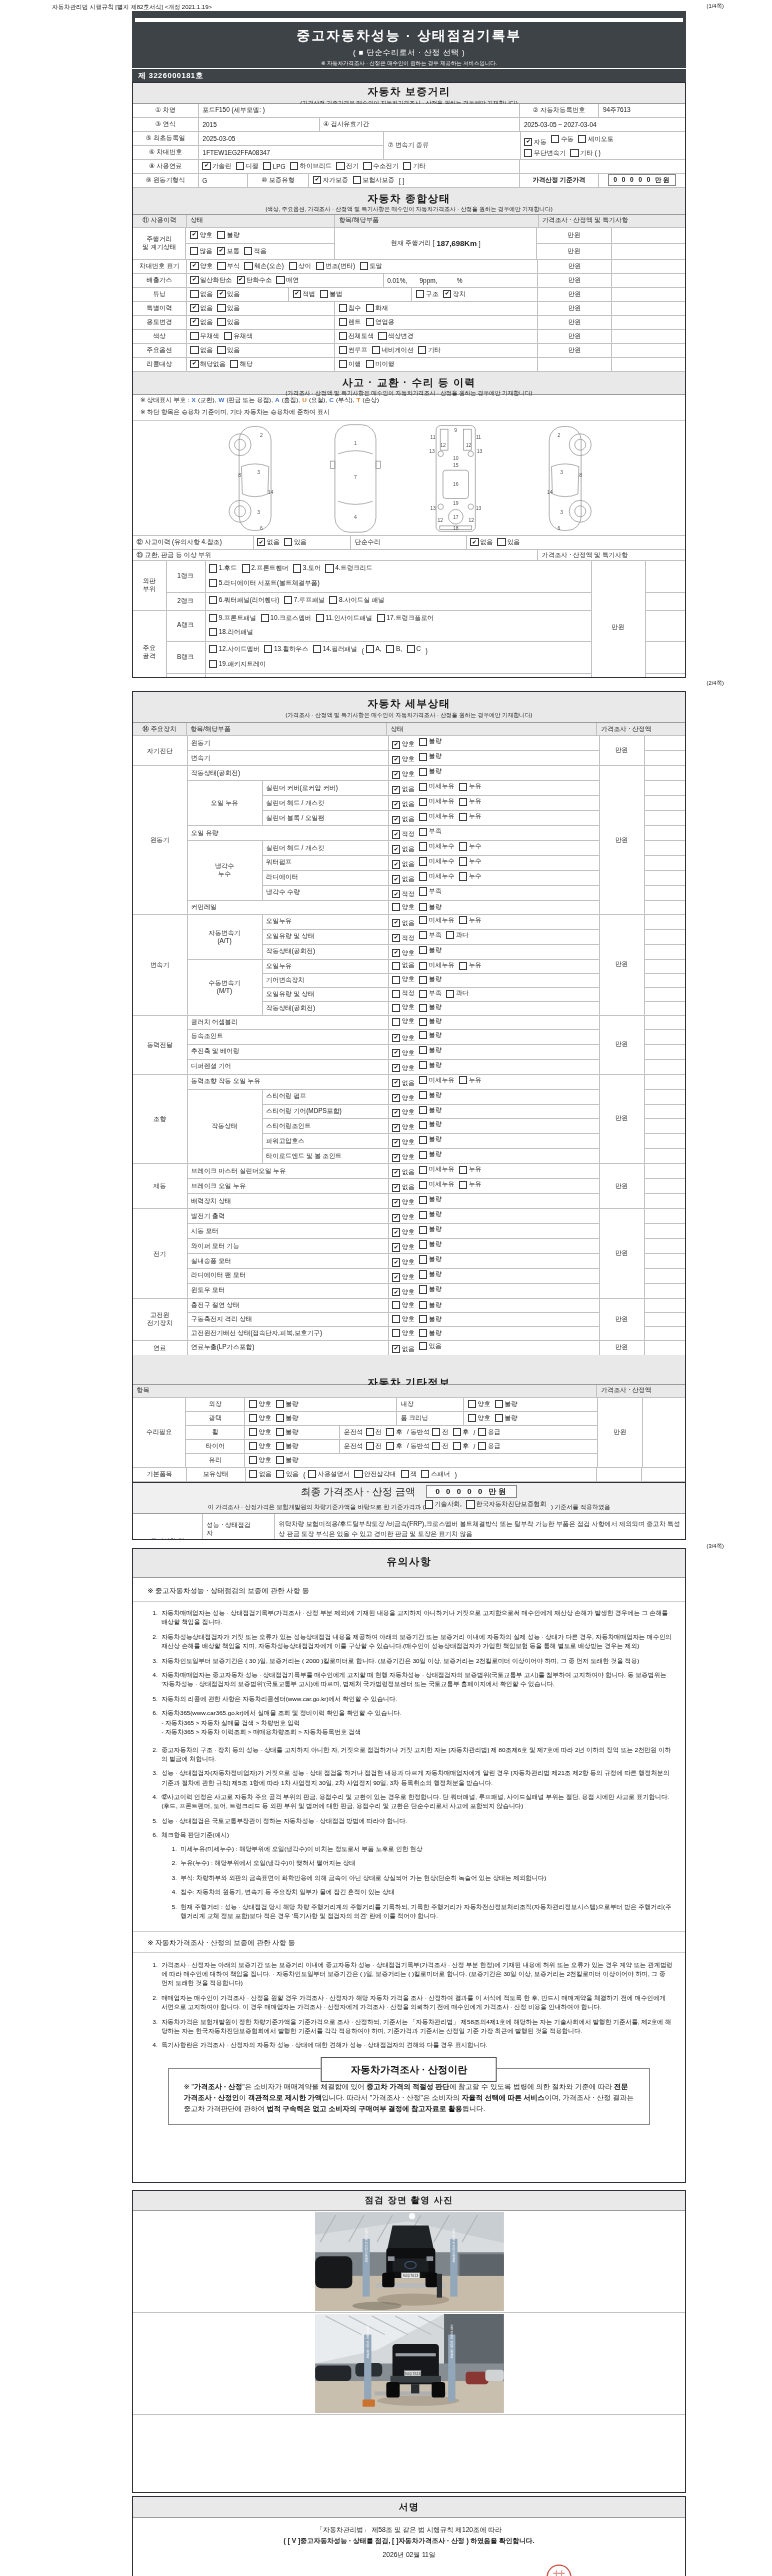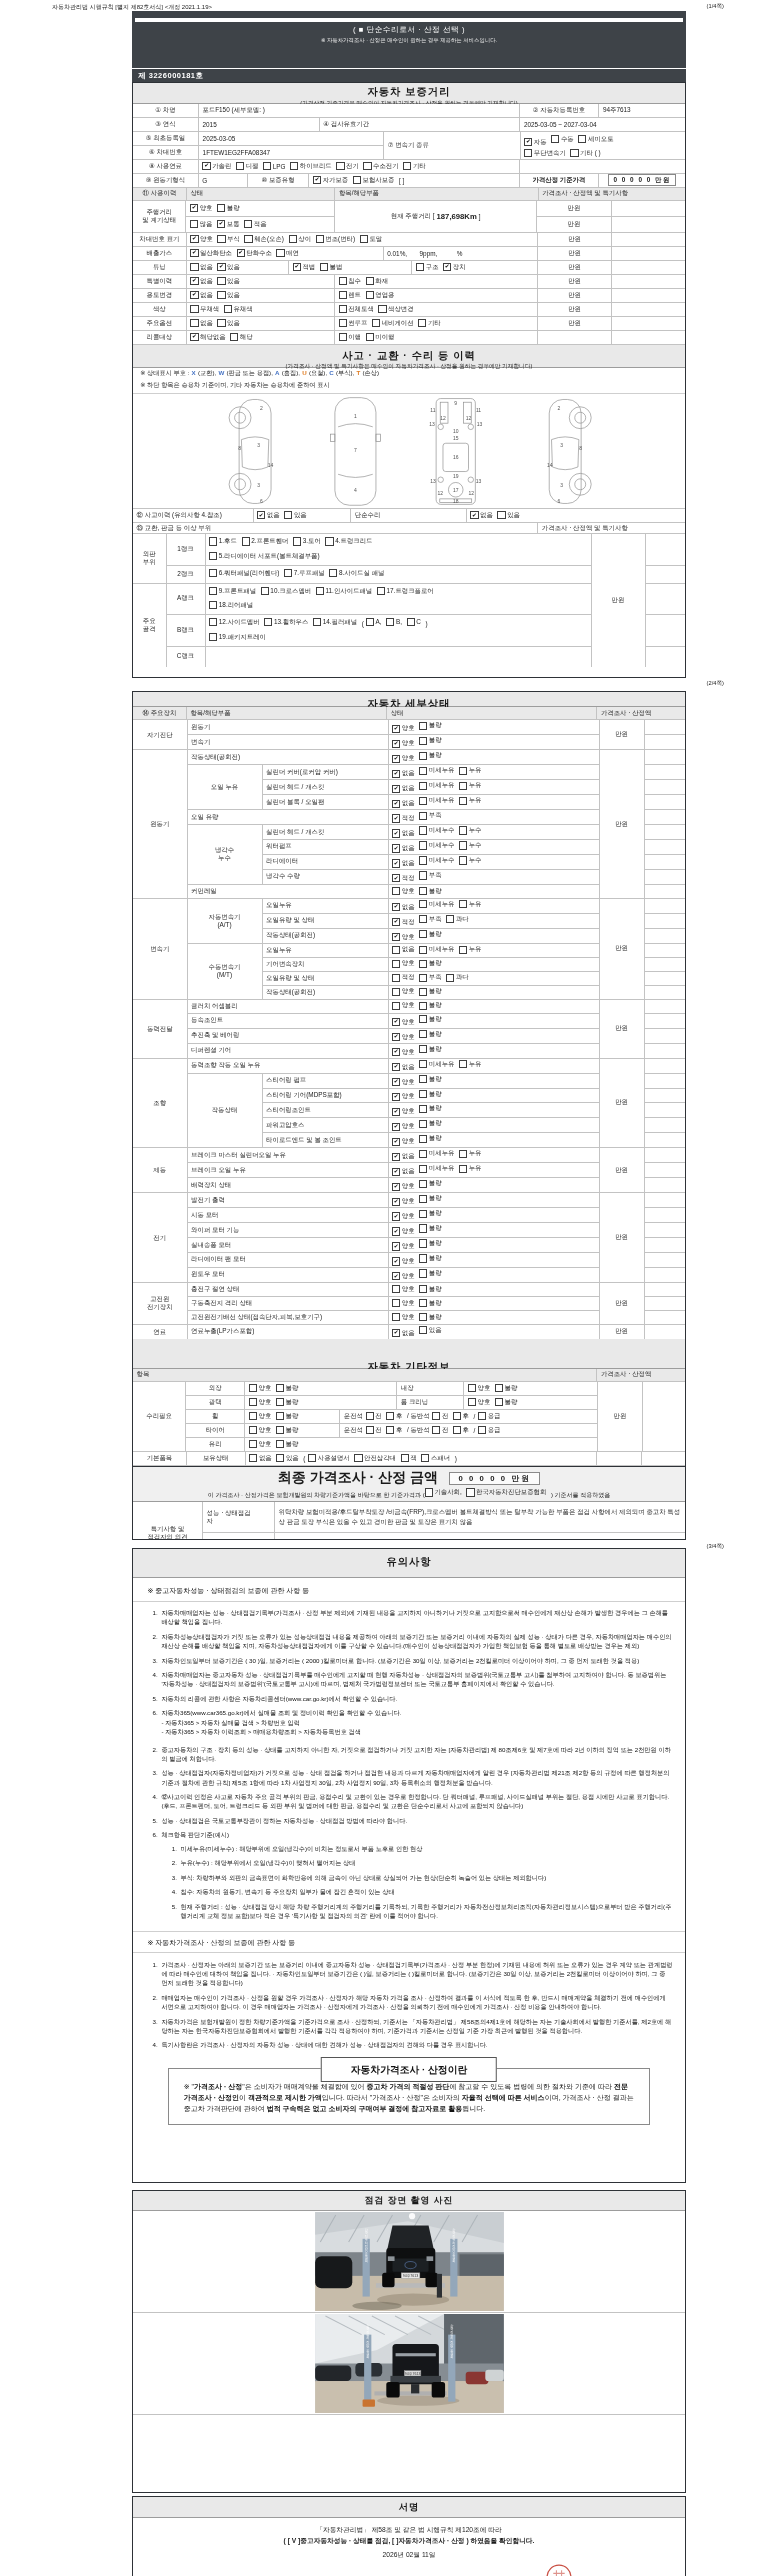--- a/index.html
+++ b/index.html
@@ -36,21 +36,21 @@
 
   table.grid{border-collapse:collapse;table-layout:fixed;width:554px;border-style:hidden}
   table.grid td{border:0.5px solid #c3c3c3;font-size:6.4px;padding:1px 3.6px;overflow:hidden;background:#fff;vertical-align:middle}
   table.grid td.center{text-align:center}
   table.grid td.pre{white-space:pre-line;line-height:1.25;text-align:center}
 
   .legend-code{font-weight:700;margin:0 0.5px}
   .note-line{font-size:6.2px;padding:1.5px 7.2px;color:#1a1a1a}
 
   #final-band{border-top:1px solid #2e3237;background:#f0f0f0;text-align:center;padding:2.1px 0 1.5px;border-bottom:0.5px solid #9c9c9c}
-  #final-line1{font-size:14px;font-weight:700}
+  #final-line1{font-size:10px;font-weight:400}
   #amount-box{display:inline-block;border:0.5px solid #8a8a8a;background:#fbfbfb;font-size:7.7px;font-weight:700;
               padding:0.5px 8.2px;margin-left:9.3px;letter-spacing:2.1px;vertical-align:1px}
   #final-note{font-size:6px;margin-top:1px}
 
   .notice-body{padding:5.2px 12.4px 0 12.4px;font-size:6.2px;line-height:1.5;color:#111}
   .nhead{font-size:7px;margin:3.1px 0 4.1px 2.1px}
   .ndiv{border-top:0.5px solid #cfcfcf;margin:4.1px -12.4px 6.2px -12.4px}
   .nitem{display:flex;margin-bottom:5.2px}
   .nnum{width:12.4px;flex:none;text-align:right;margin-right:3.6px}
   .ntext{flex:1}
@@ -69,20 +69,21 @@
 </head>
 <body>
 
 <div id="page">
 
   <div id="law-note">자동차관리법 시행규칙 [별지 제82호서식] &lt;개정 2021.1.19&gt;</div>
   <div class="marker" style="top:3.1px">(1/4쪽)</div>
 
   <div id="title-block">
     <div id="title-bar"></div>
+    <div id="main-title">중고자동차성능 · 상태점검기록부</div>
     <div id="sub-title">( ■ 단순수리로서 · 산정 선택 )</div>
     <div id="title-note">※ 자동차가격조사 · 산정은 매수인이 원하는 경우 제공하는 서비스입니다.</div>
   </div>
   <div id="doc-bar">제 3226000181호</div>
 
   <div class="box" id="box1" style="top:82px;height:596px">
     <div class="shead" style="height:20.6px;box-sizing:border-box">
       <div class="t">자동차 보증거리</div>
       <div class="s">(가격산정 기준가격은 매수인이 자동차가격조사 · 산정을 원하는 경우에만 기재합니다)</div>
     </div>
@@ -180,20 +181,24 @@
             </span>
             <span>[        ]</span>
           </div>
           <div class="td center" style="width: 80px; font-weight: 700;">가격산정 기준가격</div>
           <div class="td last center" style="width: 86px;">
             <span style="border: 0.5px solid rgb(136, 136, 136); padding: 0.5px 4.1px; letter-spacing: 1.5px; font-weight: 700;">0  0  0  0  0 만원</span>
           </div>
         </div>
       </div>
 
+    <div class="shead" style="height:27px;box-sizing:border-box;padding-top:4.1px">
+      <div class="t">자동차 종합상태</div>
+      <div class="s">(색상, 주요옵션, 가격조사 · 산정액 및 특기사항은 매수인이 자동차가격조사 · 산정을 원하는 경우에만 기재합니다)</div>
+    </div>
     <div id="comp-table">
         <div class="tr" style="height: 13px;">
           <div class="td colhead center" style="width: 54px;">⑪ 사용이력</div>
           <div class="td colhead" style="width: 149px;">상태</div>
           <div class="td colhead" style="width: 204px;">항목/해당부품</div>
           <div class="td colhead last" style="width: 147px;">가격조사 · 산정액 및 특기사항</div>
         </div>
         <div class="tr" style="height: 32px;">
           <div class="td center pre" style="width: 54px; height: 32px;">주행거리
 및 계기상태</div>
@@ -669,21 +674,21 @@
               <td style="line-height: 1.9;"></td>
               <td></td>
             </tr>
           </tbody>
         </table>
       </div>
   </div>
   <div class="marker" style="top:680px">(2/4쪽)</div>
 
   <div class="box" id="box2" style="top:691px;height:849px">
-    <div class="shead" style="height:15px;box-sizing:border-box;padding-top:5.2px">
+    <div class="shead" style="height:31px;box-sizing:border-box;padding-top:5.2px">
       <div class="t">자동차 세부상태</div>
       <div class="s">(가격조사 · 산정액 및 특기사항은 매수인이 자동차가격조사 · 산정을 원하는 경우에만 기재합니다)</div>
     </div>
     <div id="detail-table-wrap">
         <div class="tr" style="height: 13.4px;">
           <div class="td colhead center" style="width: 54px;">⑭ 주요장치</div>
           <div class="td colhead" style="width: 201px;">항목/해당부품</div>
           <div class="td colhead" style="width: 211px;">상태</div>
           <div class="td colhead last" style="width: 88px;">가격조사 · 산정액</div>
         </div>

